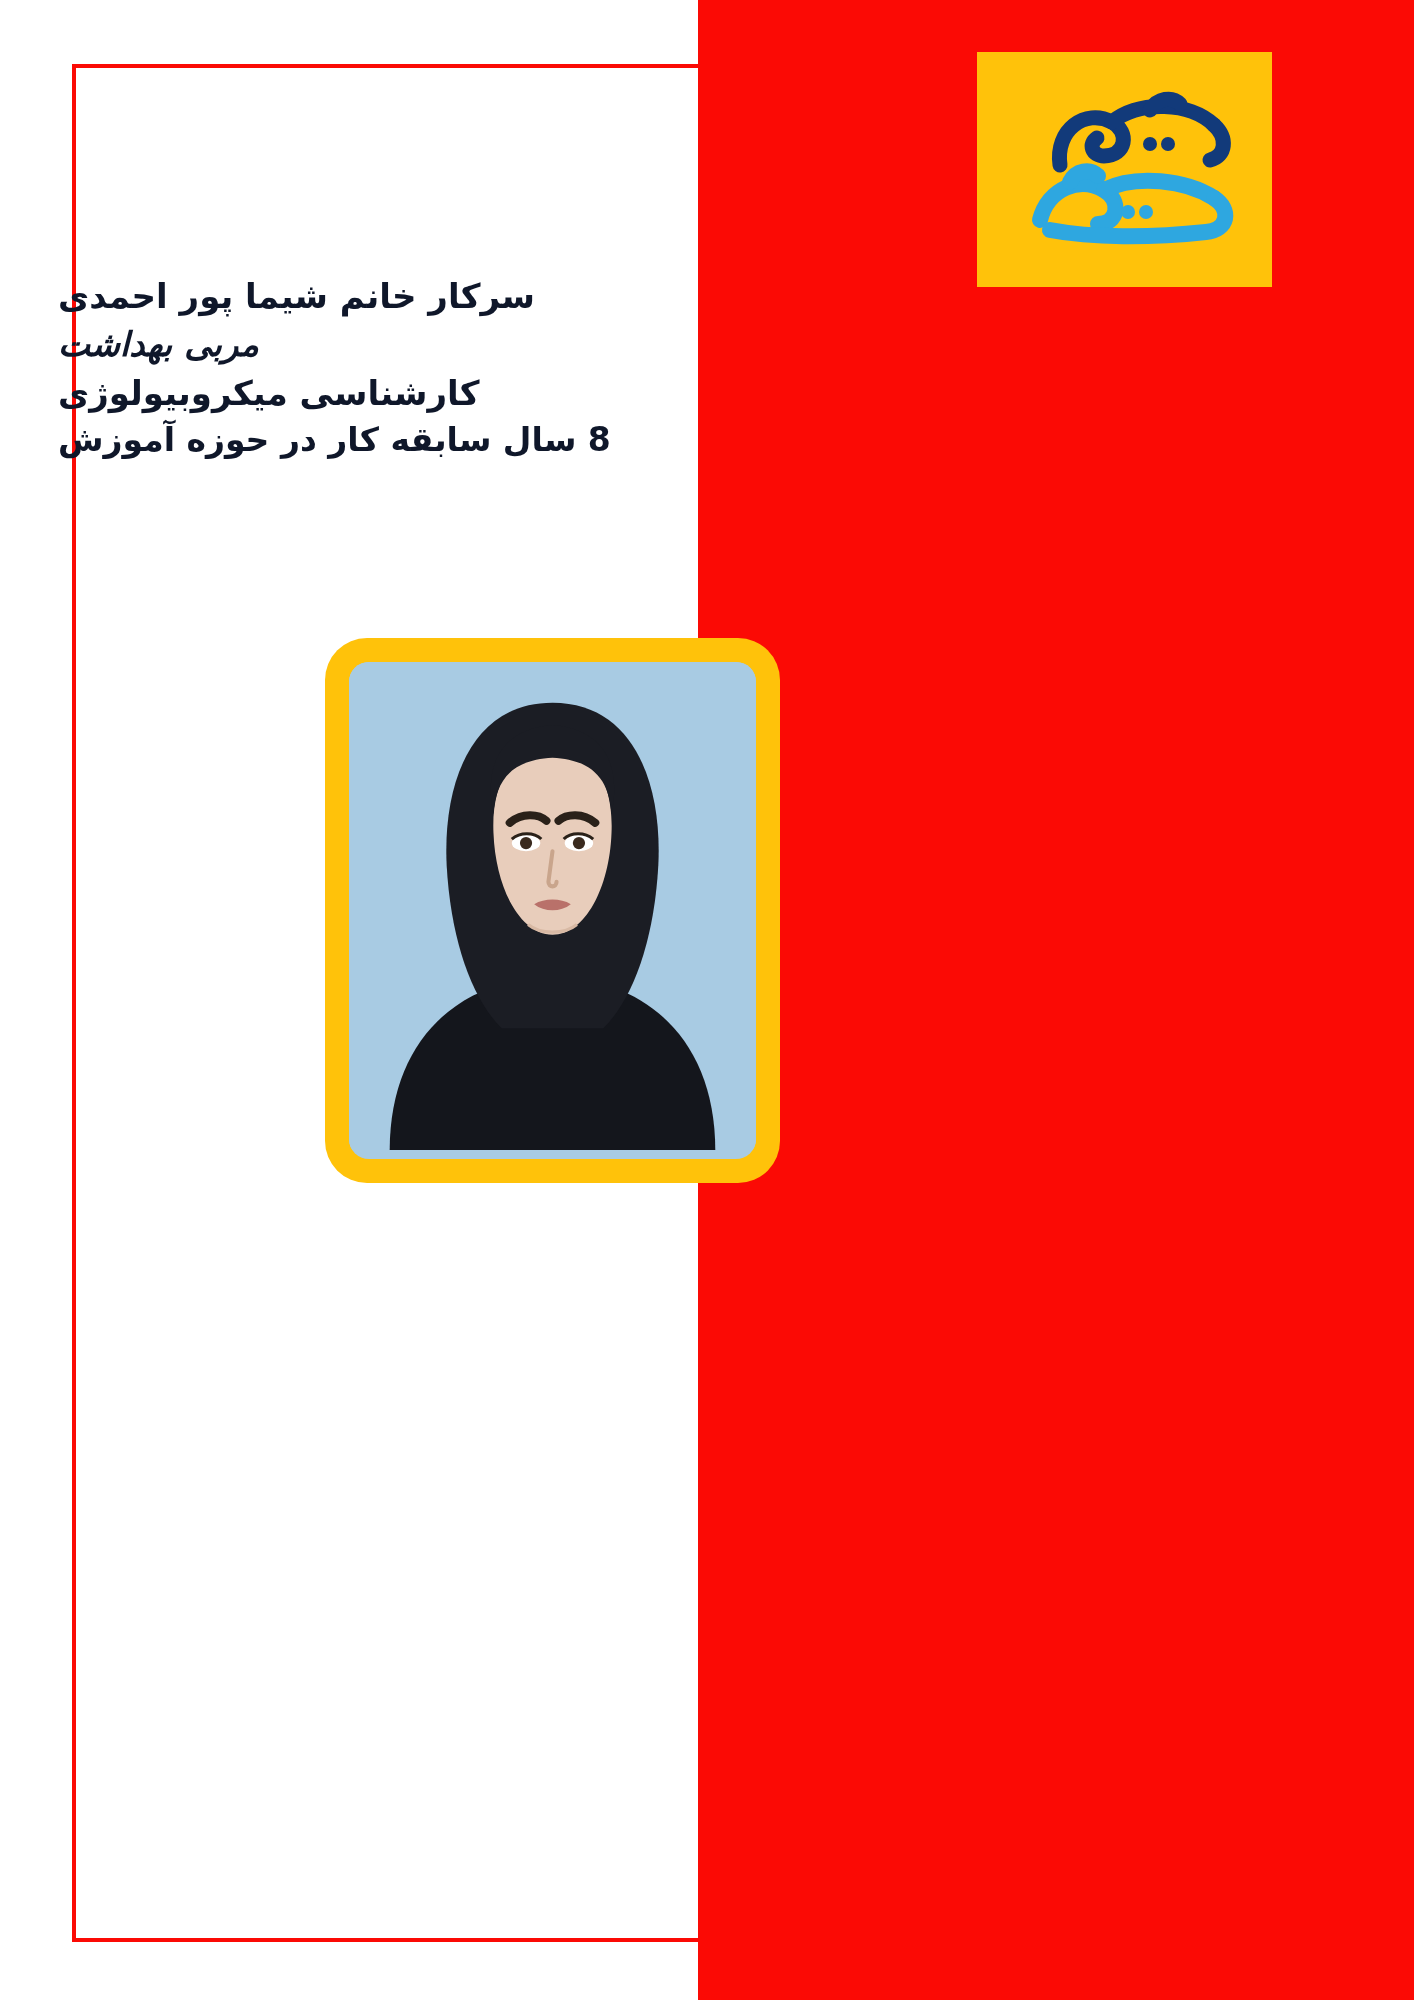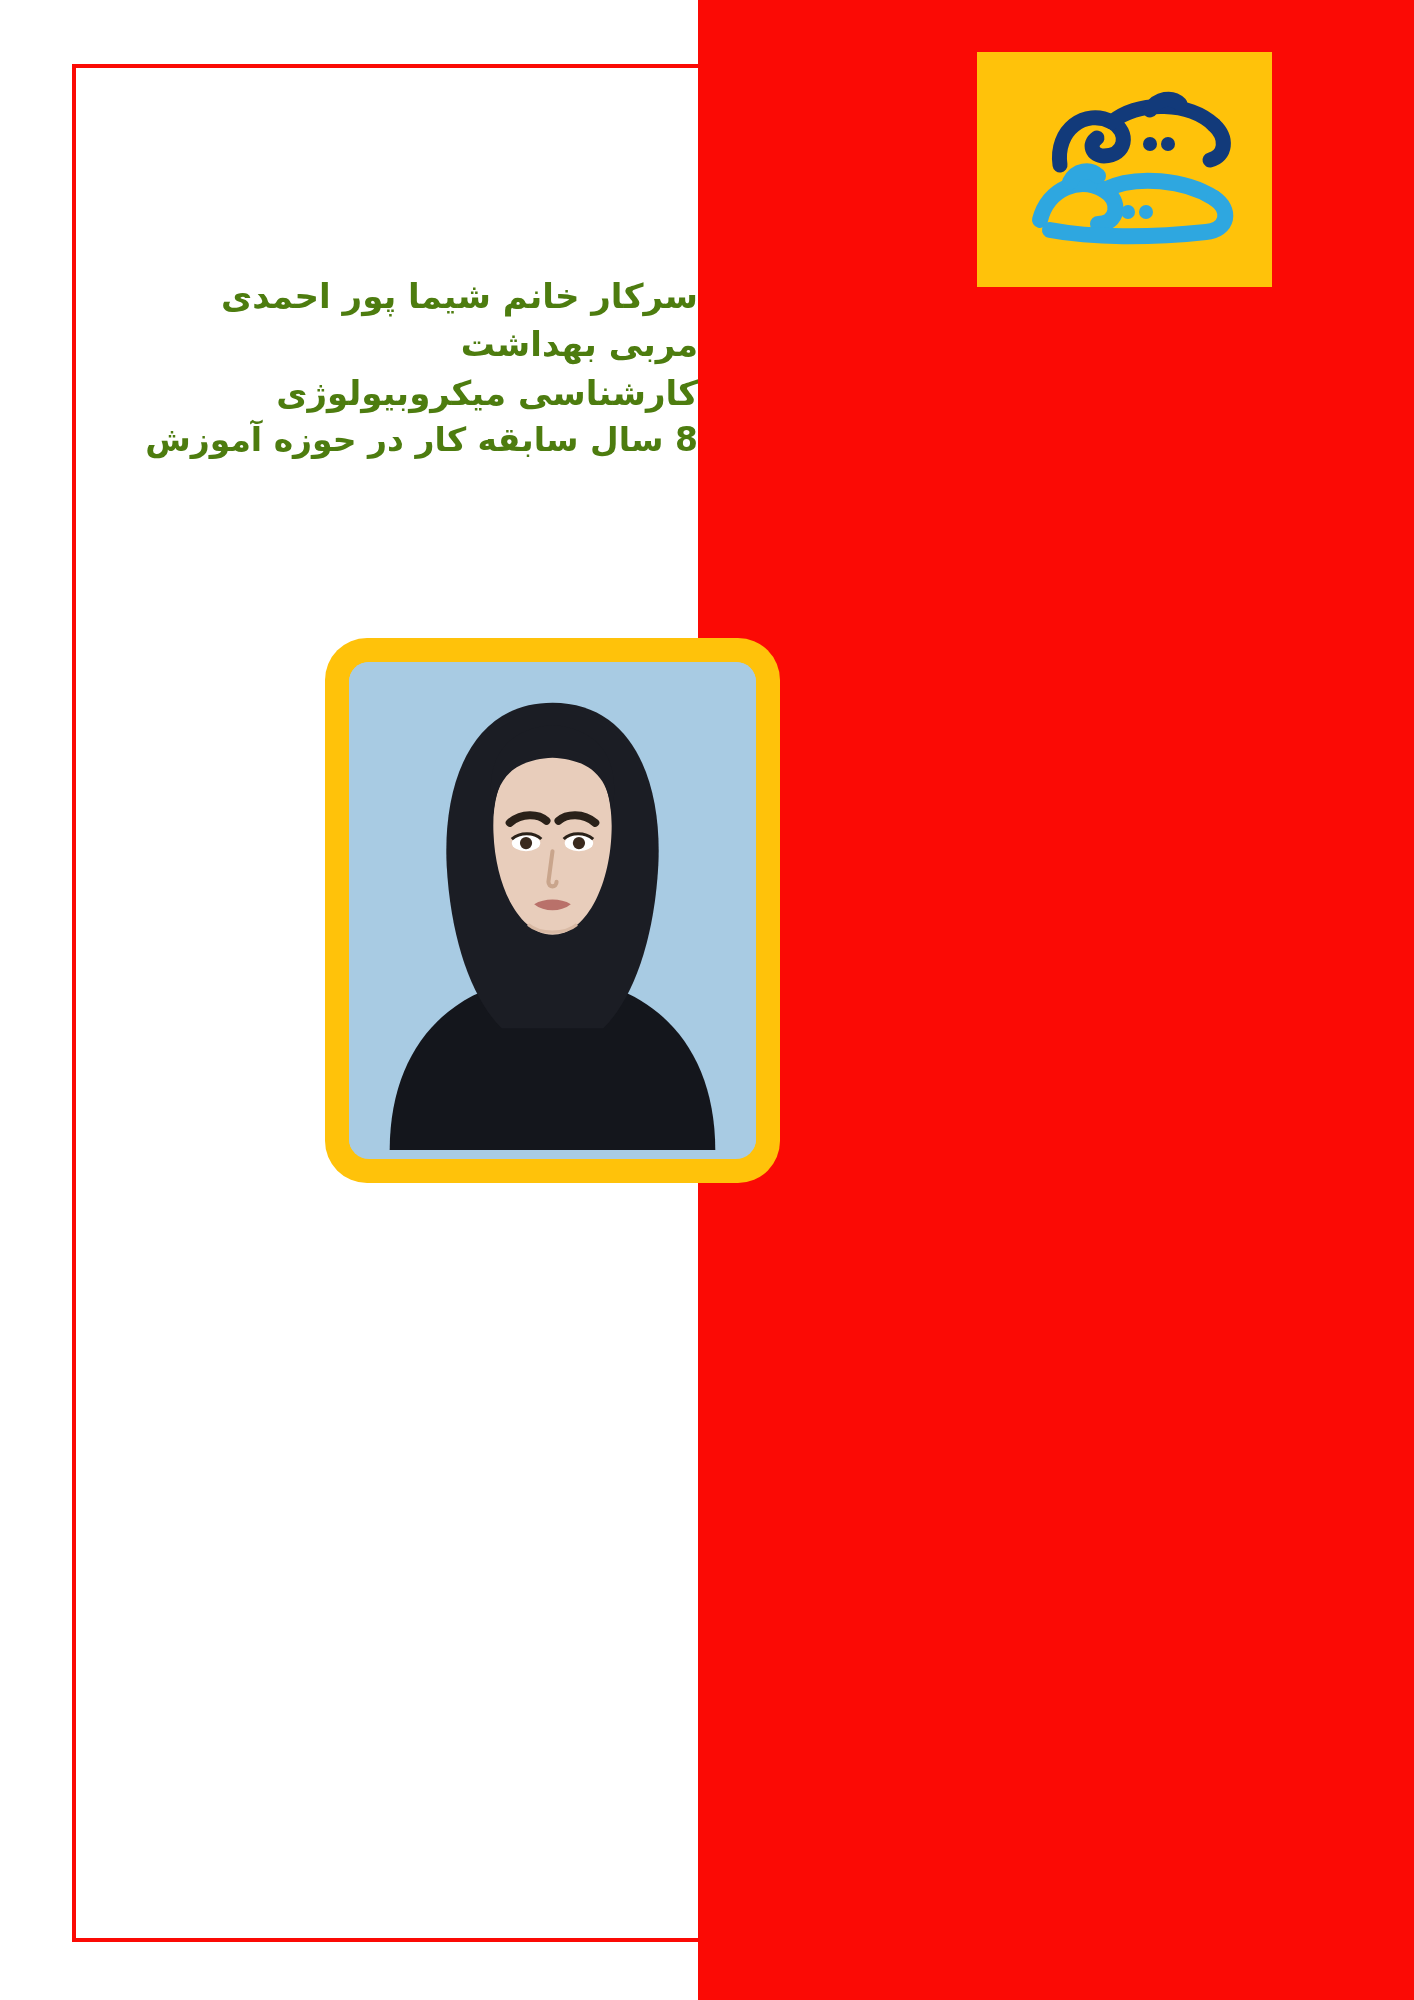--- a/index.html
+++ b/index.html
@@ -68,32 +68,32 @@
     justify-content: center;
   }
   .logo-box svg { display: block; }
 
   
   .text-block {
     position: absolute;
     right: 716px;
     top: 272px;
     width: 640px;
-    text-align: right;
+    text-align: left;
     direction: rtl;
-    color: #4d7c0f;
+    color: #0f172a;
   }
   .text-block .line {
     font-weight: bold;
     line-height: 1.42;
     letter-spacing: 0px;
     white-space: nowrap;
   }
   .line-1 { font-size: 34px; }
-  .line-2 { font-size: 34px; }
+  .line-2 { font-size: 34px; font-style: italic; }
   .line-3 { font-size: 34px; }
   .line-4 { font-size: 33px; }
 
   
   .photo-frame {
     position: absolute;
     left: 325px;
     top: 638px;
     width: 455px;
     height: 545px;

